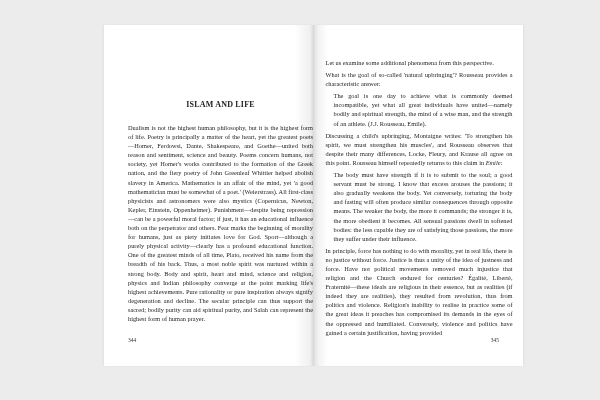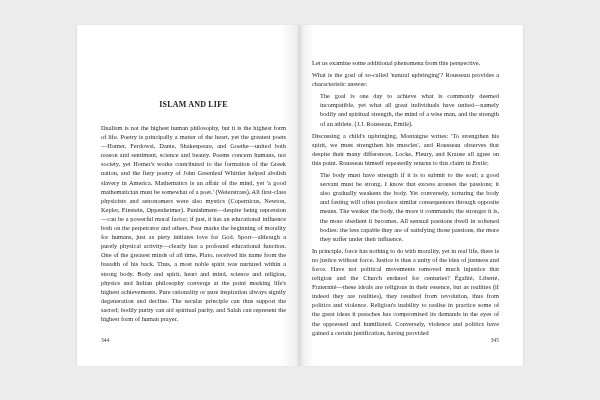--- a/index.html
+++ b/index.html
@@ -11,21 +11,21 @@
       color: #1e1e1e;
     }
     .spread {
       position: absolute; left: 77px; top: 25px; width: 446px; height: 341px;
       display: flex;
     }
     .page {
       position: relative; width: 223px; height: 341px; background: #fff;
       box-sizing: border-box;
     }
-    .page.left { box-shadow: -1px 0 2px rgba(0,0,0,0.05); }
+    .page.left { box-shadow: -1px 0 2px rgba(0,0,0,0.05); margin-left: 27px; }
     .page.right { box-shadow: 1px 0 2px rgba(0,0,0,0.05); }
     .gutter-left {
       position: absolute; right: 0; top: 0; width: 20px; height: 100%;
       background: linear-gradient(to right, rgba(0,0,0,0) 0%, rgba(0,0,0,0.06) 80%, rgba(0,0,0,0.16) 100%);
     }
     .gutter-right {
       position: absolute; left: 0; top: 0; width: 14px; height: 100%;
       background: linear-gradient(to left, rgba(0,0,0,0) 0%, rgba(0,0,0,0.05) 70%, rgba(0,0,0,0.12) 100%);
     }
     .text-block {

